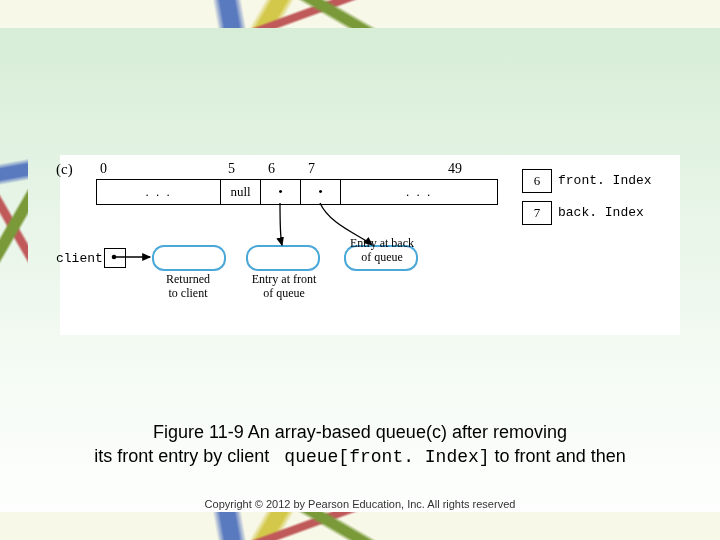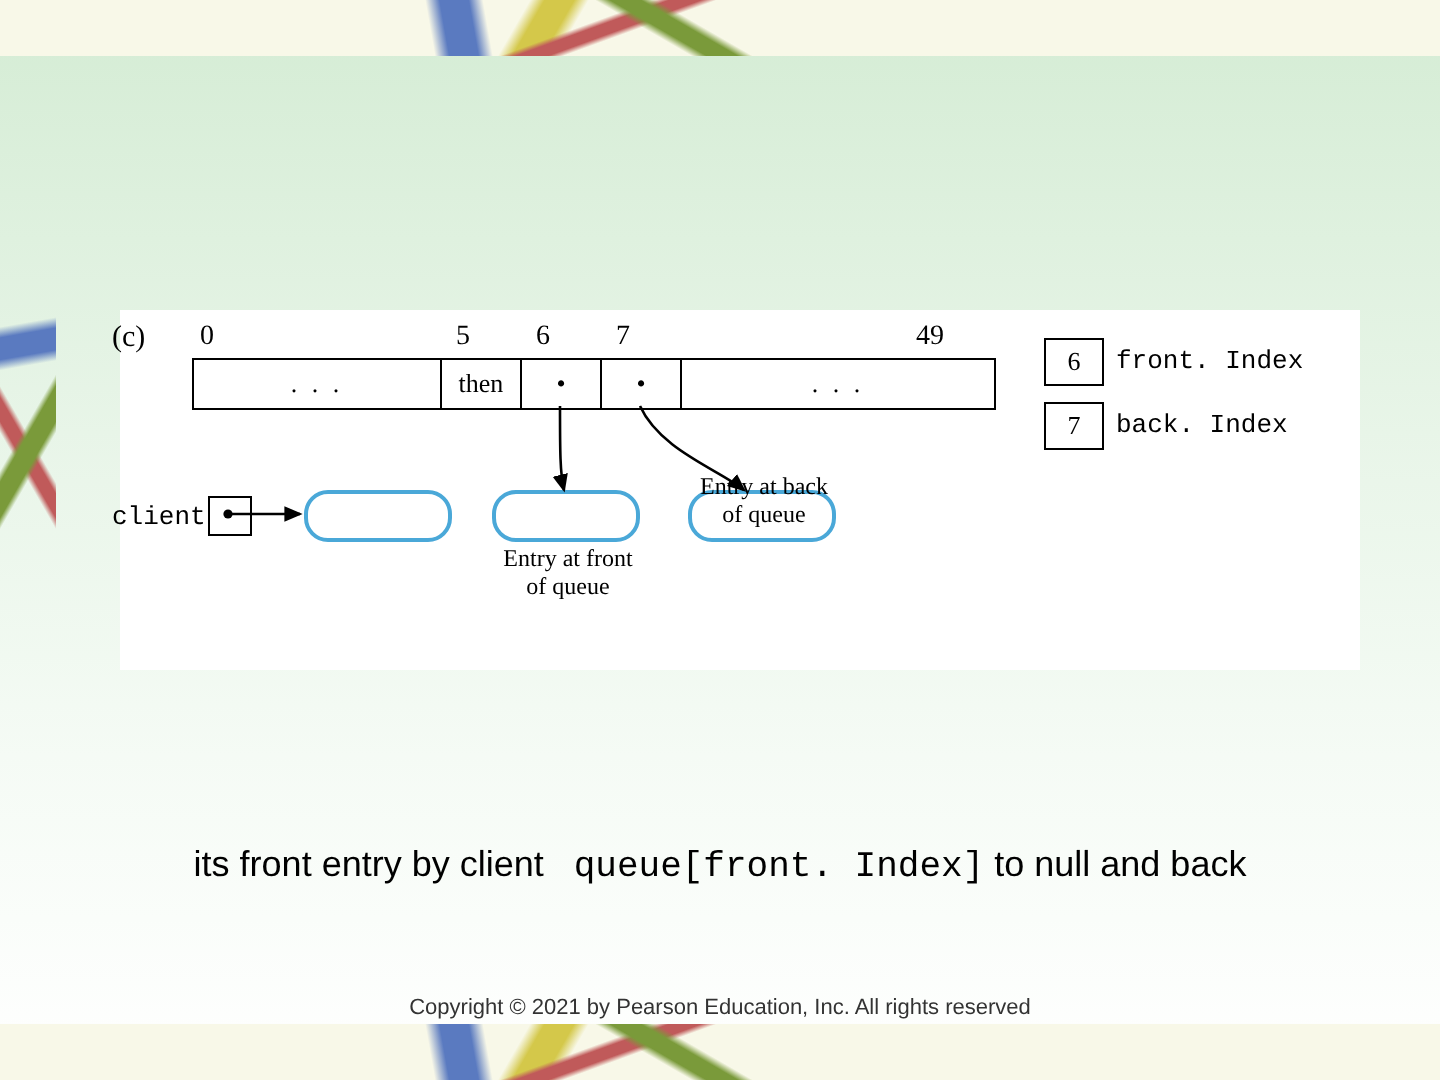--- a/index.html
+++ b/index.html
@@ -209,25 +209,25 @@
 <div class="panel-shadow"></div>
 
 <div class="figure">
   <div class="diag">
     <span class="part-label">(c)</span>
 
     <span class="idx-label" style="left:40px">0</span>
     <span class="idx-label" style="left:168px">5</span>
     <span class="idx-label" style="left:208px">6</span>
     <span class="idx-label" style="left:248px">7</span>
-    <span class="idx-label" style="left:398px">49</span>
+    <span class="idx-label" style="left:388px">49</span>
 
     <div class="array-row" style="width:400px">
       <div class="cell dots" style="width:124px">. . .</div>
-      <div class="cell" style="width:40px">then</div>
+      <div class="cell" style="width:40px">null</div>
       <div class="cell" style="width:40px">•</div>
       <div class="cell" style="width:40px">•</div>
       <div class="cell dots" style="width:156px">. . .</div>
     </div>
 
     <div class="side-box" style="left:462px; top:14px">
       <span>6</span>
     </div>
     <span class="side-lbl" style="left:498px; top:18px">front. Index</span>
 
@@ -236,20 +236,21 @@
     </div>
     <span class="side-lbl" style="left:498px; top:50px">back. Index</span>
 
     <span class="front-lbl" style="left:-4px; top:96px">client</span>
     <div class="front-box" style="left:44px; top:93px"></div>
 
     <div class="oval" style="left:92px;  top:90px"></div>
     <div class="oval" style="left:186px; top:90px"></div>
     <div class="oval" style="left:284px; top:90px"></div>
 
+    <div class="below-lbl" style="left:92px;  top:118px; width:72px"><span>Returned<br>to client</span></div>
     <div class="below-lbl" style="left:178px; top:118px; width:92px"><span>Entry at front<br>of queue</span></div>
     <div class="below-lbl" style="left:278px; top:82px;  width:88px"><span>Entry at back<br>of queue</span></div>
 
     <svg class="arrows" viewBox="0 0 620 180" preserveAspectRatio="none">
       <defs>
         <marker id="ah" markerWidth="8" markerHeight="8" refX="6" refY="3" orient="auto">
           <path d="M0,0 L7,3 L0,6 Z" fill="#000"></path>
         </marker>
       </defs>
 
@@ -259,17 +260,20 @@
 
       <circle cx="54" cy="102" r="2.3" fill="#000"></circle>
       <path d="M56,102 L90,102" stroke="#000" fill="none" stroke-width="1.3" marker-end="url(#ah)"></path>
 
     </svg>
   </div>
 </div>
 
 <div class="caption">
   <div>
-    <span>its front entry by client </span><span class="mono">queue[front. Index]</span><span> to null and back</span>
+    <span>Figure 11-9 An array-based queue(c) after removing</span>
   </div>
-</div>
-
-<div class="copyright">Copyright © 2021 by Pearson Education, Inc. All rights reserved</div>
+  <div>
+    <span>its front entry by client </span><span class="mono">queue[front. Index]</span><span> to front and then</span>
+  </div>
+</div>
+
+<div class="copyright">Copyright © 2012 by Pearson Education, Inc. All rights reserved</div>
 
 </body></html>

